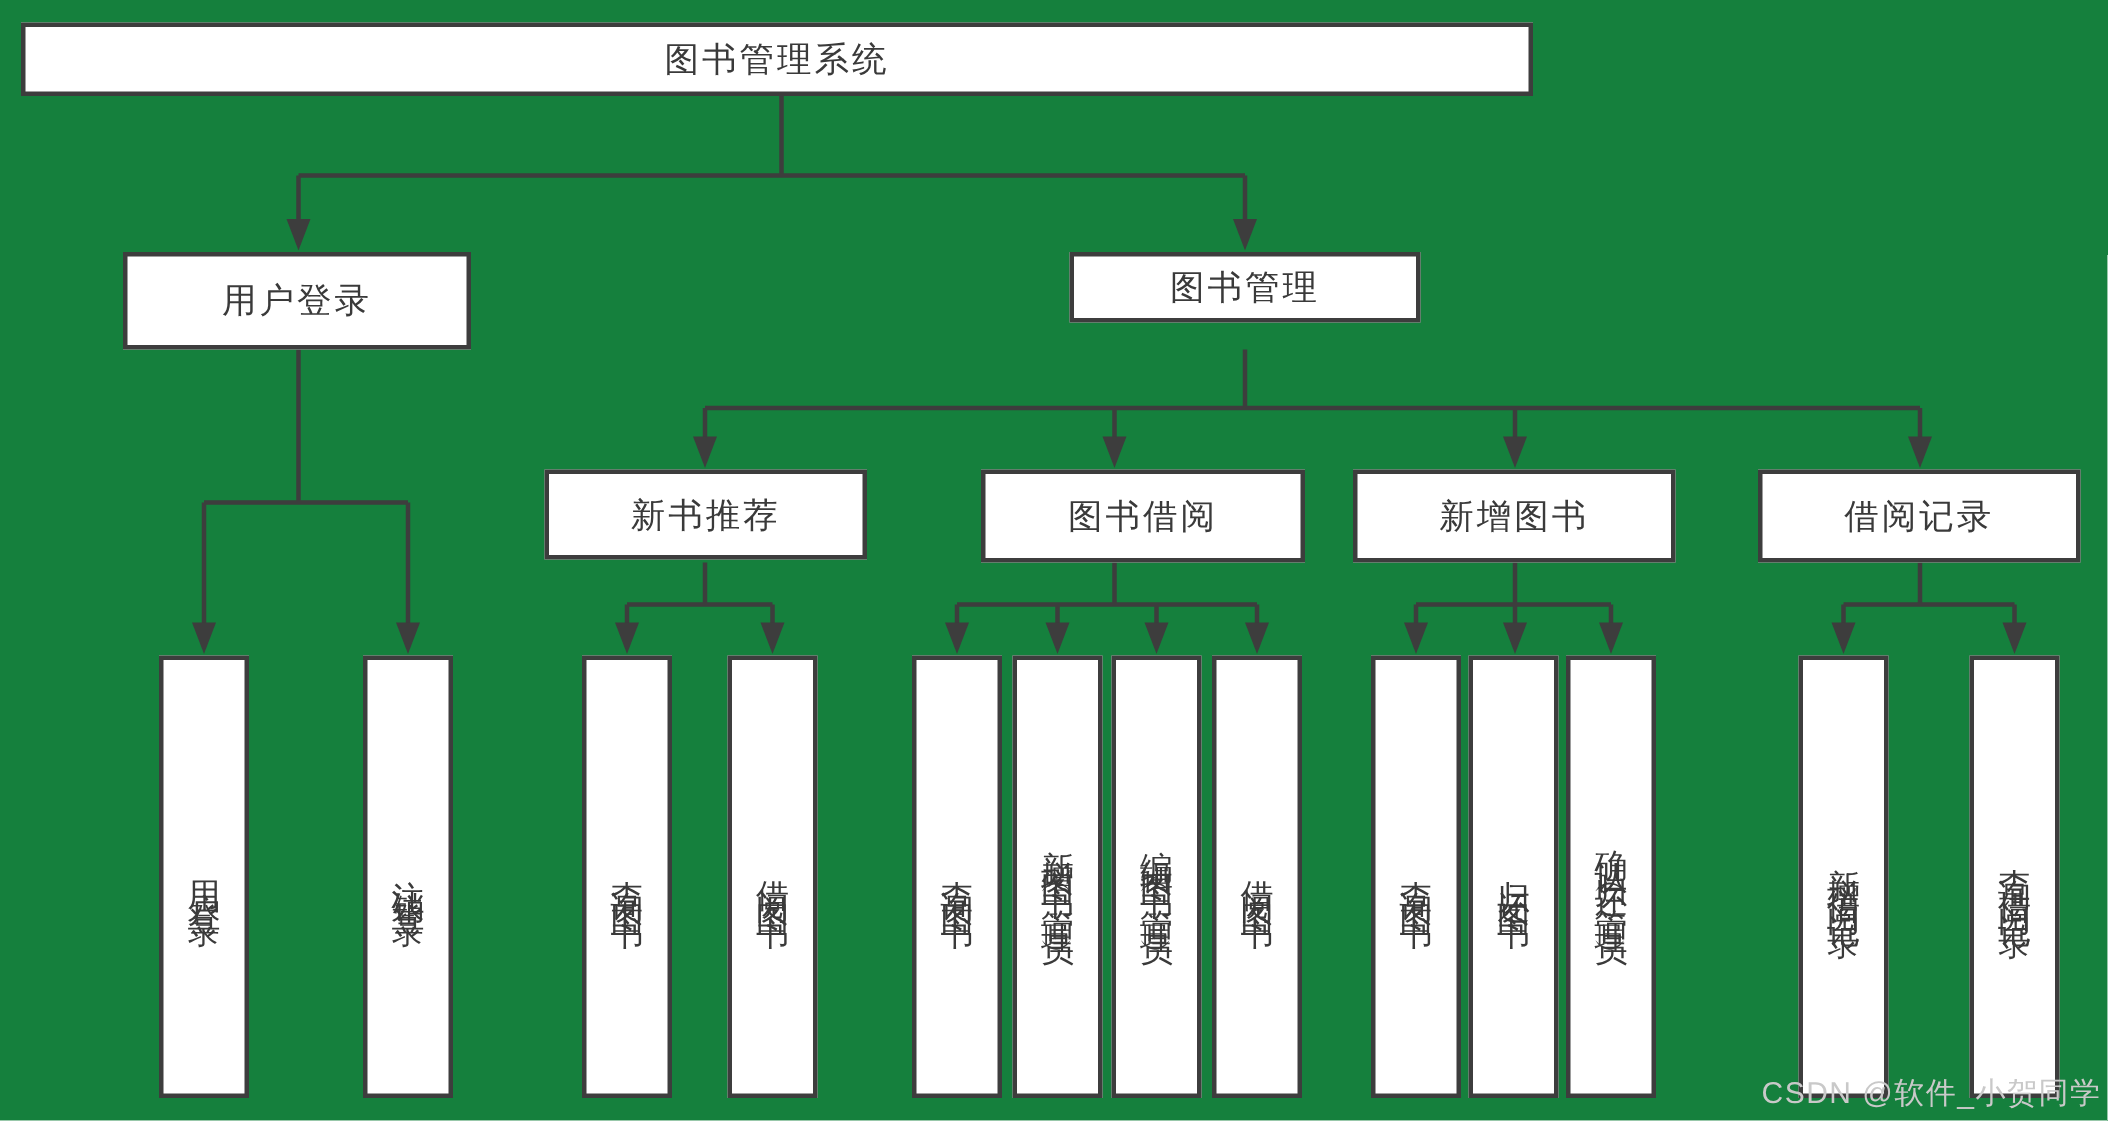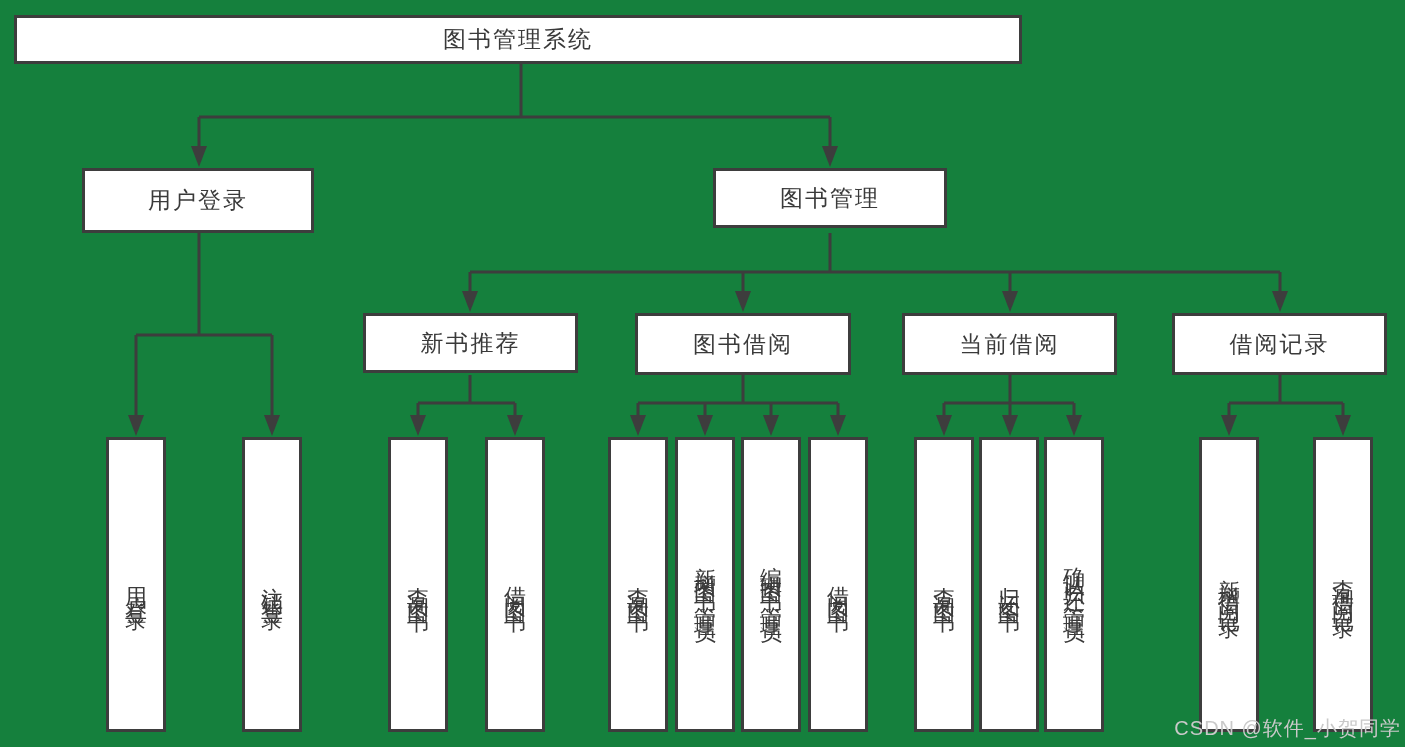--- a/index.html
+++ b/index.html
@@ -61,25 +61,25 @@
     <polygon points="1066,415 1082,415 1074,436"></polygon>
 
     <path d="M1280,375 V403 M1229,403 H1343 M1229,403 V416 M1343,403 V416"></path>
     <polygon points="1221,415 1237,415 1229,436"></polygon>
     <polygon points="1335,415 1351,415 1343,436"></polygon>
   </svg>
 
   <div class="node h" style="left:14px;top:15px;width:1008px;height:49px">图书管理系统</div>
 
   <div class="node h" style="left:82px;top:168px;width:232px;height:65px">用户登录</div>
-  <div class="node h" style="left:713px;top:168px;width:234px;height:60px">图书管理</div>
+  <div class="node h" style="left:713px;top:168px;width:234px;height:47px">图书管理</div>
 
   <div class="node h" style="left:363px;top:313px;width:215px;height:60px">新书推荐</div>
-  <div class="node h" style="left:635px;top:313px;width:216px;height:62px">图书借阅</div>
-  <div class="node h" style="left:902px;top:313px;width:215px;height:62px">当前借阅</div>
+  <div class="node h" style="left:654px;top:313px;width:216px;height:62px">图书借阅</div>
+  <div class="node h" style="left:902px;top:313px;width:215px;height:62px">新增图书</div>
   <div class="node h" style="left:1172px;top:313px;width:215px;height:62px">借阅记录</div>
 
   <div class="node v" style="left:106px;top:437px;width:60px;height:295px">用户登录</div>
   <div class="node v" style="left:242px;top:437px;width:60px;height:295px">注销登录</div>
 
   <div class="node v" style="left:388px;top:437px;width:60px;height:295px">查询图书</div>
   <div class="node v" style="left:485px;top:437px;width:60px;height:295px">借阅图书</div>
 
   <div class="node v" style="left:608px;top:437px;width:60px;height:295px">查询图书</div>
   <div class="node v" style="left:675px;top:437px;width:60px;height:295px">新增图书（管理员）</div>

